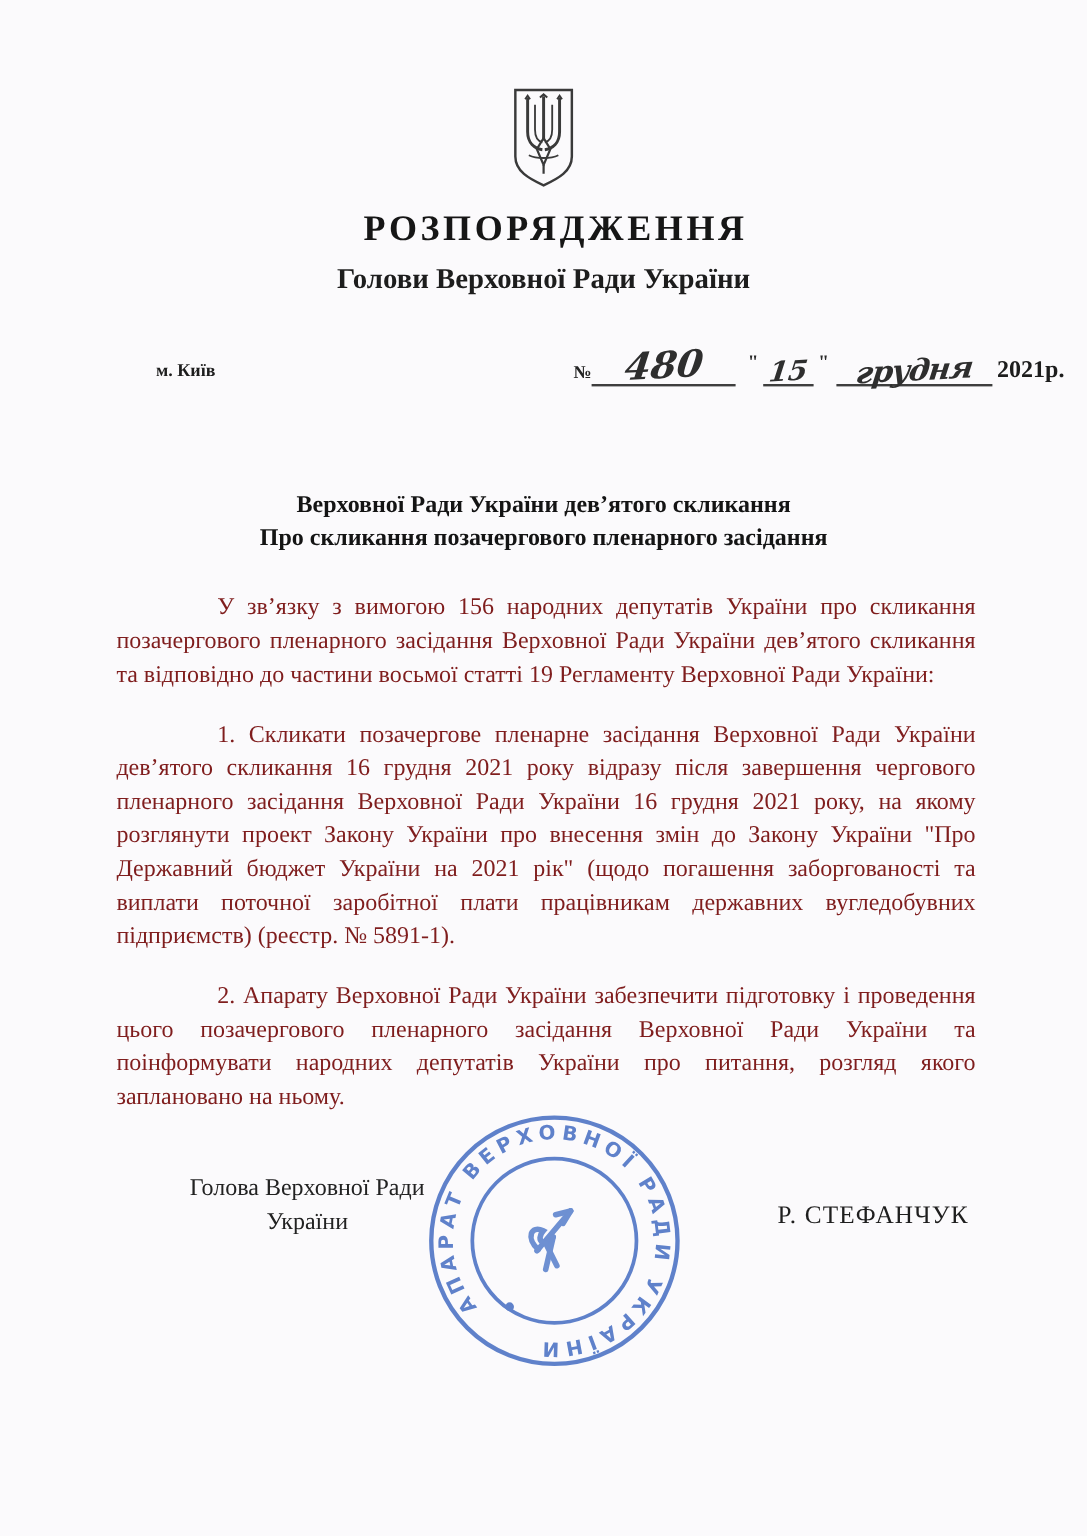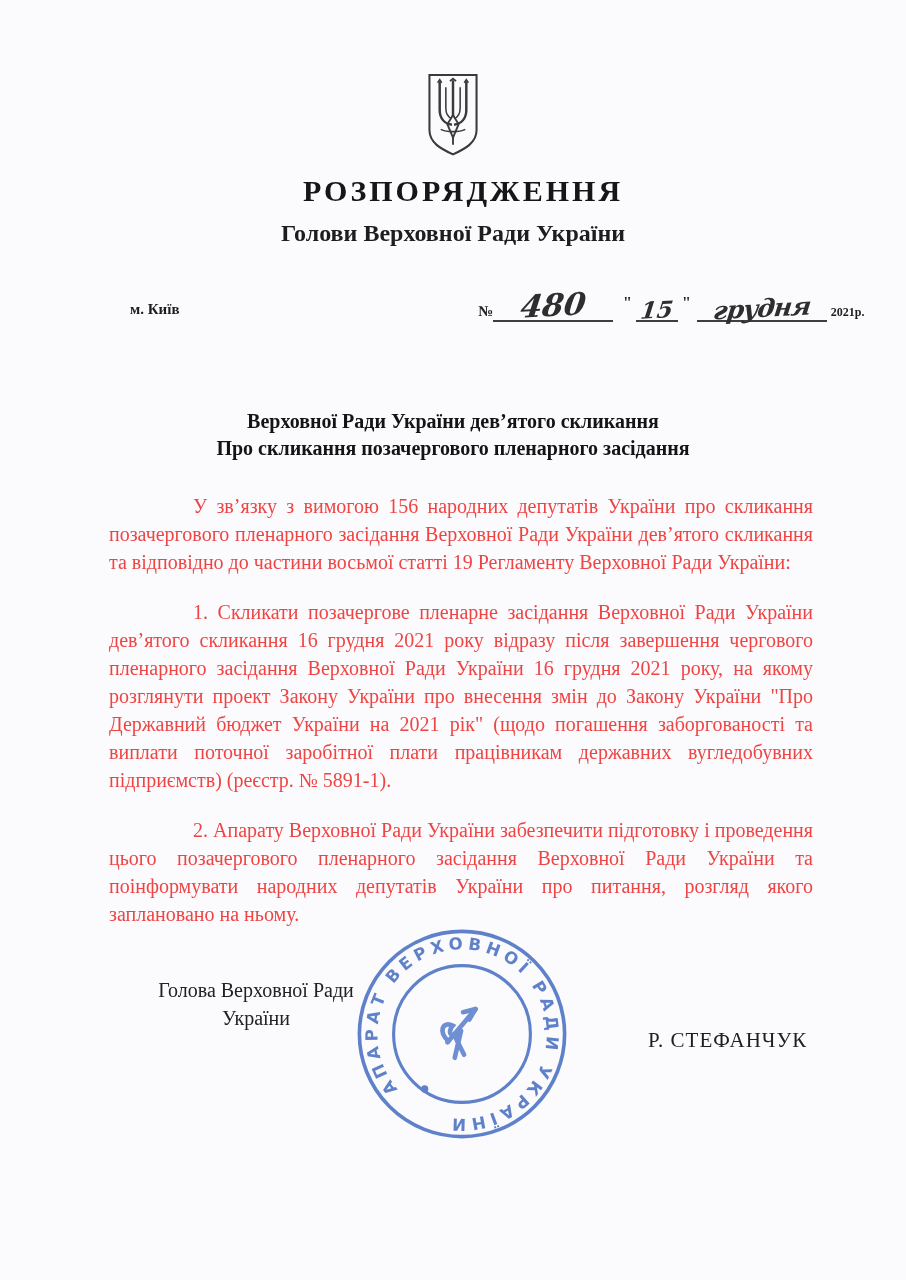--- a/index.html
+++ b/index.html
@@ -84,21 +84,21 @@
   .hw-day    { font-size: 23px; }
   .hw-month  { font-size: 25px; letter-spacing: -1px; }
   .meta-quote {
     font-size: 16px;
     font-weight: bold;
     margin: 0 2px 10px 10px;
     color: #2a2a2a;
   }
   .meta-quote.close { margin: 0 6px 10px 2px; }
   .meta-year {
-    font-size: 12px;
+    font-size: 20px;
     font-weight: 600;
     margin-bottom: 2px;
     margin-left: 4px;
     color: #1d1d1d;
   }
 
   
   .subject {
     position: absolute;
     top: 408px; left: 0; right: 0;
@@ -109,45 +109,44 @@
     color: #141414;
   }
 
   
   .body-text {
     position: absolute;
     top: 492px; left: 97px;
     width: 716px;
   }
   .body-text p {
-    margin: 0 0 22px 12px;
+    margin: 0 0 22px 0;
     font-size: 20px;
     line-height: 28px;
     text-align: justify;
     text-indent: 84px;
-    color: #ef4444;
+    color: #7f1d1d;
   }
 
   
   .sign-title {
     position: absolute;
     left: 128px; top: 976px;
     width: 256px;
     text-align: center;
     font-size: 20px;
     line-height: 28px;
     color: #222;
   }
   .sign-name {
     position: absolute;
     left: 648px; top: 1000px;
     font-size: 21px;
     letter-spacing: 1px;
     color: #1e1e1e;
-    margin-top: 28px;
   }
 
   
   .stamp {
     position: absolute;
     left: 348px; top: 920px;
     width: 228px; height: 228px;
     opacity: 0.88;
   }
 </style>

